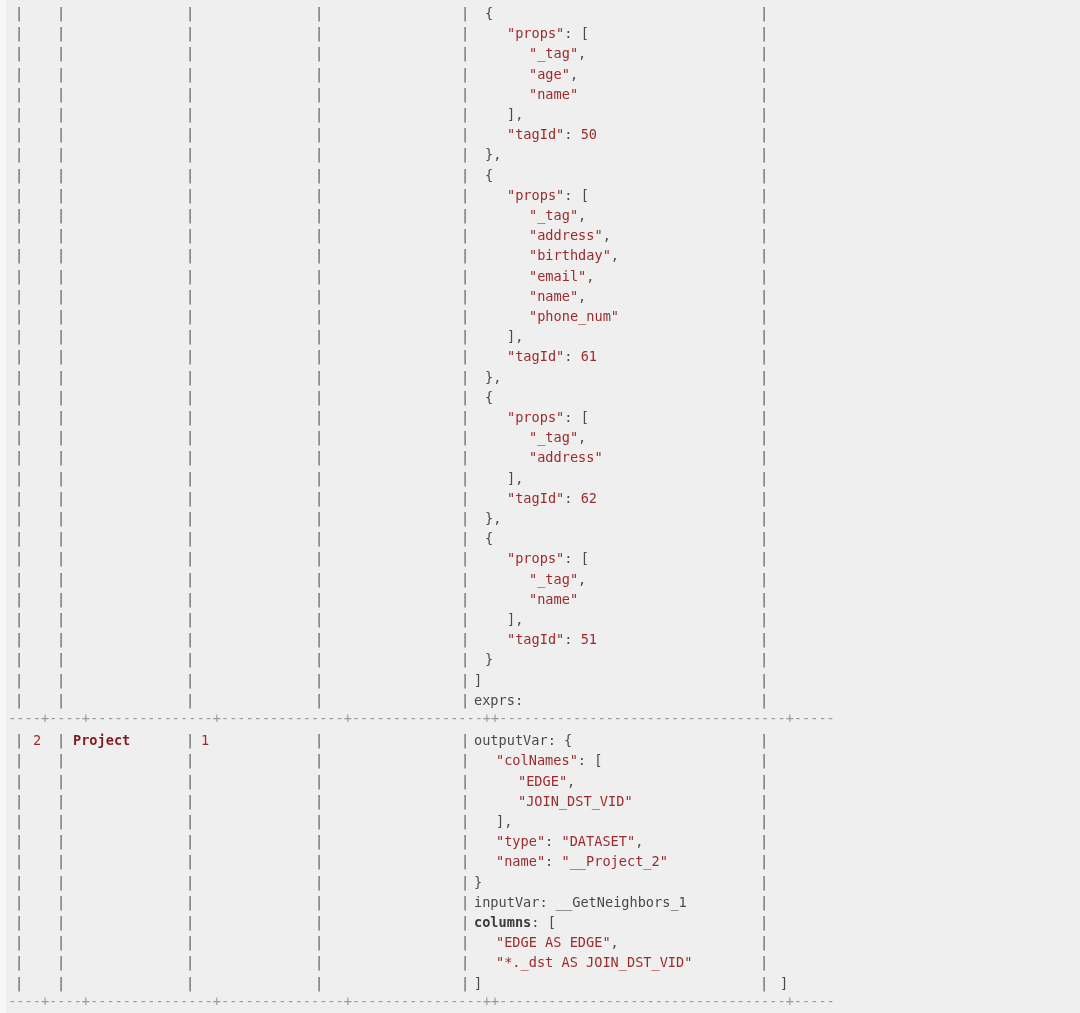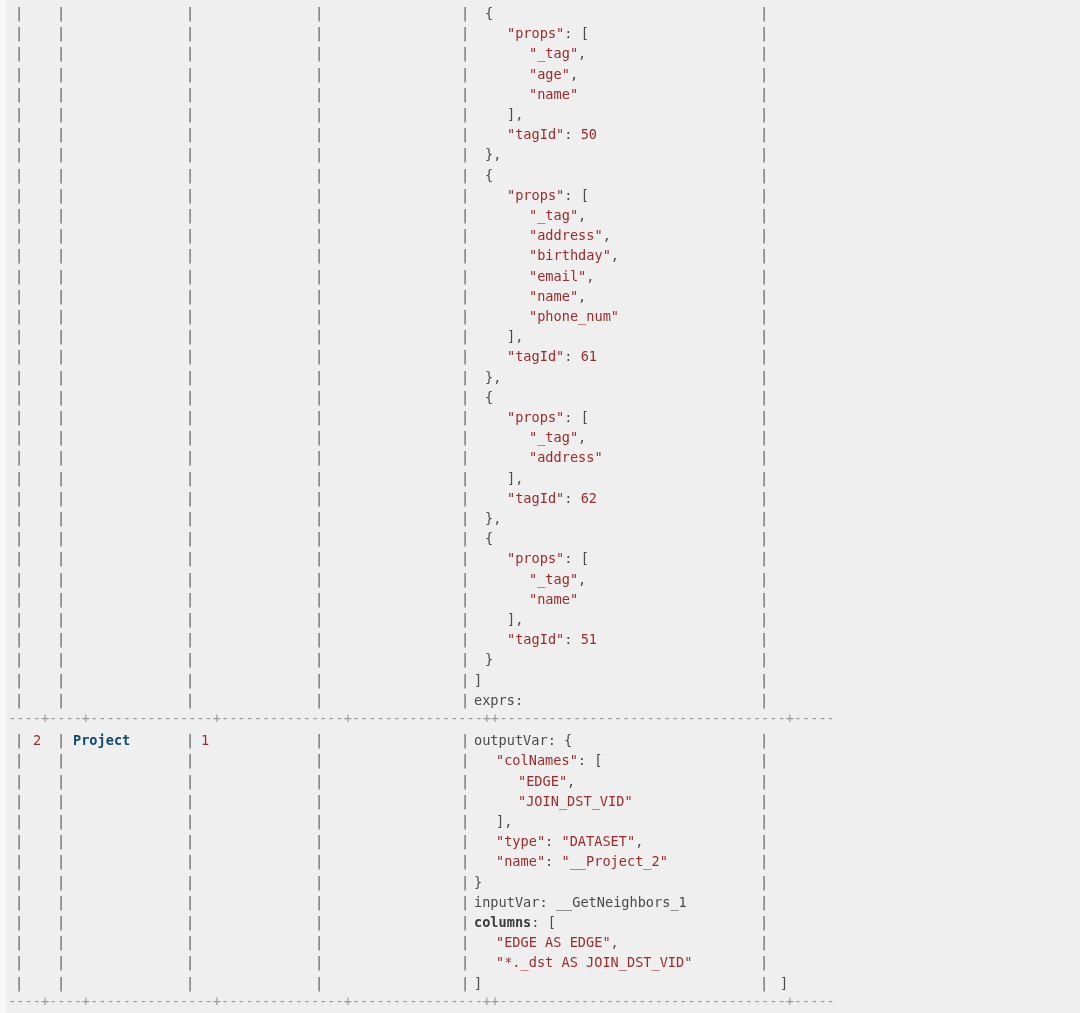--- a/index.html
+++ b/index.html
@@ -45,21 +45,21 @@
     color: #9a9a9a;
     letter-spacing: 0px;
   }
   
   .punct   { color: #4a4a4a; }
   .str     { color: #9e2b2b; }
   .num     { color: #9e2b2b; }
   .key-b   { color: #3a3a3a; font-weight: bold; }
   .plain   { color: #4a4a4a; }
   .idx     { color: #9e2b2b; }
-  .opname  { color: #0c4a6e; font-weight: bold; }
+  .opname  { color: #7f1d1d; font-weight: bold; }
   .bar     { color: #5a5a5a; }
 </style>
 </head>
 <body>
 
 <div id="console">
   <div id="gutter-strip"></div>
   <div class="plan-table" id="plan-table"><div class="bar" style="position: absolute; left: 15px; top: 3px;">|</div><div class="bar" style="position: absolute; left: 57px; top: 3px;">|</div><div class="bar" style="position: absolute; left: 186px; top: 3px;">|</div><div class="bar" style="position: absolute; left: 315px; top: 3px;">|</div><div class="bar" style="position: absolute; left: 461px; top: 3px;">|</div><div class="bar" style="position: absolute; left: 760px; top: 3px;">|</div><div style="position: absolute; left: 485px; top: 3px; white-space: pre;"><span class="punct">{</span></div><div class="bar" style="position: absolute; left: 15px; top: 23.2px;">|</div><div class="bar" style="position: absolute; left: 57px; top: 23.2px;">|</div><div class="bar" style="position: absolute; left: 186px; top: 23.2px;">|</div><div class="bar" style="position: absolute; left: 315px; top: 23.2px;">|</div><div class="bar" style="position: absolute; left: 461px; top: 23.2px;">|</div><div class="bar" style="position: absolute; left: 760px; top: 23.2px;">|</div><div style="position: absolute; left: 507px; top: 23.2px; white-space: pre;"><span class="str">"props"</span><span class="punct">: [</span></div><div class="bar" style="position: absolute; left: 15px; top: 43.4px;">|</div><div class="bar" style="position: absolute; left: 57px; top: 43.4px;">|</div><div class="bar" style="position: absolute; left: 186px; top: 43.4px;">|</div><div class="bar" style="position: absolute; left: 315px; top: 43.4px;">|</div><div class="bar" style="position: absolute; left: 461px; top: 43.4px;">|</div><div class="bar" style="position: absolute; left: 760px; top: 43.4px;">|</div><div style="position: absolute; left: 529px; top: 43.4px; white-space: pre;"><span class="str">"_tag"</span><span class="punct">,</span></div><div class="bar" style="position: absolute; left: 15px; top: 63.6px;">|</div><div class="bar" style="position: absolute; left: 57px; top: 63.6px;">|</div><div class="bar" style="position: absolute; left: 186px; top: 63.6px;">|</div><div class="bar" style="position: absolute; left: 315px; top: 63.6px;">|</div><div class="bar" style="position: absolute; left: 461px; top: 63.6px;">|</div><div class="bar" style="position: absolute; left: 760px; top: 63.6px;">|</div><div style="position: absolute; left: 529px; top: 63.6px; white-space: pre;"><span class="str">"age"</span><span class="punct">,</span></div><div class="bar" style="position: absolute; left: 15px; top: 83.8px;">|</div><div class="bar" style="position: absolute; left: 57px; top: 83.8px;">|</div><div class="bar" style="position: absolute; left: 186px; top: 83.8px;">|</div><div class="bar" style="position: absolute; left: 315px; top: 83.8px;">|</div><div class="bar" style="position: absolute; left: 461px; top: 83.8px;">|</div><div class="bar" style="position: absolute; left: 760px; top: 83.8px;">|</div><div style="position: absolute; left: 529px; top: 83.8px; white-space: pre;"><span class="str">"name"</span></div><div class="bar" style="position: absolute; left: 15px; top: 104px;">|</div><div class="bar" style="position: absolute; left: 57px; top: 104px;">|</div><div class="bar" style="position: absolute; left: 186px; top: 104px;">|</div><div class="bar" style="position: absolute; left: 315px; top: 104px;">|</div><div class="bar" style="position: absolute; left: 461px; top: 104px;">|</div><div class="bar" style="position: absolute; left: 760px; top: 104px;">|</div><div style="position: absolute; left: 507px; top: 104px; white-space: pre;"><span class="punct">],</span></div><div class="bar" style="position: absolute; left: 15px; top: 124.2px;">|</div><div class="bar" style="position: absolute; left: 57px; top: 124.2px;">|</div><div class="bar" style="position: absolute; left: 186px; top: 124.2px;">|</div><div class="bar" style="position: absolute; left: 315px; top: 124.2px;">|</div><div class="bar" style="position: absolute; left: 461px; top: 124.2px;">|</div><div class="bar" style="position: absolute; left: 760px; top: 124.2px;">|</div><div style="position: absolute; left: 507px; top: 124.2px; white-space: pre;"><span class="str">"tagId"</span><span class="punct">: </span><span class="num">50</span></div><div class="bar" style="position: absolute; left: 15px; top: 144.4px;">|</div><div class="bar" style="position: absolute; left: 57px; top: 144.4px;">|</div><div class="bar" style="position: absolute; left: 186px; top: 144.4px;">|</div><div class="bar" style="position: absolute; left: 315px; top: 144.4px;">|</div><div class="bar" style="position: absolute; left: 461px; top: 144.4px;">|</div><div class="bar" style="position: absolute; left: 760px; top: 144.4px;">|</div><div style="position: absolute; left: 485px; top: 144.4px; white-space: pre;"><span class="punct">},</span></div><div class="bar" style="position: absolute; left: 15px; top: 164.6px;">|</div><div class="bar" style="position: absolute; left: 57px; top: 164.6px;">|</div><div class="bar" style="position: absolute; left: 186px; top: 164.6px;">|</div><div class="bar" style="position: absolute; left: 315px; top: 164.6px;">|</div><div class="bar" style="position: absolute; left: 461px; top: 164.6px;">|</div><div class="bar" style="position: absolute; left: 760px; top: 164.6px;">|</div><div style="position: absolute; left: 485px; top: 164.6px; white-space: pre;"><span class="punct">{</span></div><div class="bar" style="position: absolute; left: 15px; top: 184.8px;">|</div><div class="bar" style="position: absolute; left: 57px; top: 184.8px;">|</div><div class="bar" style="position: absolute; left: 186px; top: 184.8px;">|</div><div class="bar" style="position: absolute; left: 315px; top: 184.8px;">|</div><div class="bar" style="position: absolute; left: 461px; top: 184.8px;">|</div><div class="bar" style="position: absolute; left: 760px; top: 184.8px;">|</div><div style="position: absolute; left: 507px; top: 184.8px; white-space: pre;"><span class="str">"props"</span><span class="punct">: [</span></div><div class="bar" style="position: absolute; left: 15px; top: 205px;">|</div><div class="bar" style="position: absolute; left: 57px; top: 205px;">|</div><div class="bar" style="position: absolute; left: 186px; top: 205px;">|</div><div class="bar" style="position: absolute; left: 315px; top: 205px;">|</div><div class="bar" style="position: absolute; left: 461px; top: 205px;">|</div><div class="bar" style="position: absolute; left: 760px; top: 205px;">|</div><div style="position: absolute; left: 529px; top: 205px; white-space: pre;"><span class="str">"_tag"</span><span class="punct">,</span></div><div class="bar" style="position: absolute; left: 15px; top: 225.2px;">|</div><div class="bar" style="position: absolute; left: 57px; top: 225.2px;">|</div><div class="bar" style="position: absolute; left: 186px; top: 225.2px;">|</div><div class="bar" style="position: absolute; left: 315px; top: 225.2px;">|</div><div class="bar" style="position: absolute; left: 461px; top: 225.2px;">|</div><div class="bar" style="position: absolute; left: 760px; top: 225.2px;">|</div><div style="position: absolute; left: 529px; top: 225.2px; white-space: pre;"><span class="str">"address"</span><span class="punct">,</span></div><div class="bar" style="position: absolute; left: 15px; top: 245.4px;">|</div><div class="bar" style="position: absolute; left: 57px; top: 245.4px;">|</div><div class="bar" style="position: absolute; left: 186px; top: 245.4px;">|</div><div class="bar" style="position: absolute; left: 315px; top: 245.4px;">|</div><div class="bar" style="position: absolute; left: 461px; top: 245.4px;">|</div><div class="bar" style="position: absolute; left: 760px; top: 245.4px;">|</div><div style="position: absolute; left: 529px; top: 245.4px; white-space: pre;"><span class="str">"birthday"</span><span class="punct">,</span></div><div class="bar" style="position: absolute; left: 15px; top: 265.6px;">|</div><div class="bar" style="position: absolute; left: 57px; top: 265.6px;">|</div><div class="bar" style="position: absolute; left: 186px; top: 265.6px;">|</div><div class="bar" style="position: absolute; left: 315px; top: 265.6px;">|</div><div class="bar" style="position: absolute; left: 461px; top: 265.6px;">|</div><div class="bar" style="position: absolute; left: 760px; top: 265.6px;">|</div><div style="position: absolute; left: 529px; top: 265.6px; white-space: pre;"><span class="str">"email"</span><span class="punct">,</span></div><div class="bar" style="position: absolute; left: 15px; top: 285.8px;">|</div><div class="bar" style="position: absolute; left: 57px; top: 285.8px;">|</div><div class="bar" style="position: absolute; left: 186px; top: 285.8px;">|</div><div class="bar" style="position: absolute; left: 315px; top: 285.8px;">|</div><div class="bar" style="position: absolute; left: 461px; top: 285.8px;">|</div><div class="bar" style="position: absolute; left: 760px; top: 285.8px;">|</div><div style="position: absolute; left: 529px; top: 285.8px; white-space: pre;"><span class="str">"name"</span><span class="punct">,</span></div><div class="bar" style="position: absolute; left: 15px; top: 306px;">|</div><div class="bar" style="position: absolute; left: 57px; top: 306px;">|</div><div class="bar" style="position: absolute; left: 186px; top: 306px;">|</div><div class="bar" style="position: absolute; left: 315px; top: 306px;">|</div><div class="bar" style="position: absolute; left: 461px; top: 306px;">|</div><div class="bar" style="position: absolute; left: 760px; top: 306px;">|</div><div style="position: absolute; left: 529px; top: 306px; white-space: pre;"><span class="str">"phone_num"</span></div><div class="bar" style="position: absolute; left: 15px; top: 326.2px;">|</div><div class="bar" style="position: absolute; left: 57px; top: 326.2px;">|</div><div class="bar" style="position: absolute; left: 186px; top: 326.2px;">|</div><div class="bar" style="position: absolute; left: 315px; top: 326.2px;">|</div><div class="bar" style="position: absolute; left: 461px; top: 326.2px;">|</div><div class="bar" style="position: absolute; left: 760px; top: 326.2px;">|</div><div style="position: absolute; left: 507px; top: 326.2px; white-space: pre;"><span class="punct">],</span></div><div class="bar" style="position: absolute; left: 15px; top: 346.4px;">|</div><div class="bar" style="position: absolute; left: 57px; top: 346.4px;">|</div><div class="bar" style="position: absolute; left: 186px; top: 346.4px;">|</div><div class="bar" style="position: absolute; left: 315px; top: 346.4px;">|</div><div class="bar" style="position: absolute; left: 461px; top: 346.4px;">|</div><div class="bar" style="position: absolute; left: 760px; top: 346.4px;">|</div><div style="position: absolute; left: 507px; top: 346.4px; white-space: pre;"><span class="str">"tagId"</span><span class="punct">: </span><span class="num">61</span></div><div class="bar" style="position: absolute; left: 15px; top: 366.6px;">|</div><div class="bar" style="position: absolute; left: 57px; top: 366.6px;">|</div><div class="bar" style="position: absolute; left: 186px; top: 366.6px;">|</div><div class="bar" style="position: absolute; left: 315px; top: 366.6px;">|</div><div class="bar" style="position: absolute; left: 461px; top: 366.6px;">|</div><div class="bar" style="position: absolute; left: 760px; top: 366.6px;">|</div><div style="position: absolute; left: 485px; top: 366.6px; white-space: pre;"><span class="punct">},</span></div><div class="bar" style="position: absolute; left: 15px; top: 386.8px;">|</div><div class="bar" style="position: absolute; left: 57px; top: 386.8px;">|</div><div class="bar" style="position: absolute; left: 186px; top: 386.8px;">|</div><div class="bar" style="position: absolute; left: 315px; top: 386.8px;">|</div><div class="bar" style="position: absolute; left: 461px; top: 386.8px;">|</div><div class="bar" style="position: absolute; left: 760px; top: 386.8px;">|</div><div style="position: absolute; left: 485px; top: 386.8px; white-space: pre;"><span class="punct">{</span></div><div class="bar" style="position: absolute; left: 15px; top: 407px;">|</div><div class="bar" style="position: absolute; left: 57px; top: 407px;">|</div><div class="bar" style="position: absolute; left: 186px; top: 407px;">|</div><div class="bar" style="position: absolute; left: 315px; top: 407px;">|</div><div class="bar" style="position: absolute; left: 461px; top: 407px;">|</div><div class="bar" style="position: absolute; left: 760px; top: 407px;">|</div><div style="position: absolute; left: 507px; top: 407px; white-space: pre;"><span class="str">"props"</span><span class="punct">: [</span></div><div class="bar" style="position: absolute; left: 15px; top: 427.2px;">|</div><div class="bar" style="position: absolute; left: 57px; top: 427.2px;">|</div><div class="bar" style="position: absolute; left: 186px; top: 427.2px;">|</div><div class="bar" style="position: absolute; left: 315px; top: 427.2px;">|</div><div class="bar" style="position: absolute; left: 461px; top: 427.2px;">|</div><div class="bar" style="position: absolute; left: 760px; top: 427.2px;">|</div><div style="position: absolute; left: 529px; top: 427.2px; white-space: pre;"><span class="str">"_tag"</span><span class="punct">,</span></div><div class="bar" style="position: absolute; left: 15px; top: 447.4px;">|</div><div class="bar" style="position: absolute; left: 57px; top: 447.4px;">|</div><div class="bar" style="position: absolute; left: 186px; top: 447.4px;">|</div><div class="bar" style="position: absolute; left: 315px; top: 447.4px;">|</div><div class="bar" style="position: absolute; left: 461px; top: 447.4px;">|</div><div class="bar" style="position: absolute; left: 760px; top: 447.4px;">|</div><div style="position: absolute; left: 529px; top: 447.4px; white-space: pre;"><span class="str">"address"</span></div><div class="bar" style="position: absolute; left: 15px; top: 467.6px;">|</div><div class="bar" style="position: absolute; left: 57px; top: 467.6px;">|</div><div class="bar" style="position: absolute; left: 186px; top: 467.6px;">|</div><div class="bar" style="position: absolute; left: 315px; top: 467.6px;">|</div><div class="bar" style="position: absolute; left: 461px; top: 467.6px;">|</div><div class="bar" style="position: absolute; left: 760px; top: 467.6px;">|</div><div style="position: absolute; left: 507px; top: 467.6px; white-space: pre;"><span class="punct">],</span></div><div class="bar" style="position: absolute; left: 15px; top: 487.8px;">|</div><div class="bar" style="position: absolute; left: 57px; top: 487.8px;">|</div><div class="bar" style="position: absolute; left: 186px; top: 487.8px;">|</div><div class="bar" style="position: absolute; left: 315px; top: 487.8px;">|</div><div class="bar" style="position: absolute; left: 461px; top: 487.8px;">|</div><div class="bar" style="position: absolute; left: 760px; top: 487.8px;">|</div><div style="position: absolute; left: 507px; top: 487.8px; white-space: pre;"><span class="str">"tagId"</span><span class="punct">: </span><span class="num">62</span></div><div class="bar" style="position: absolute; left: 15px; top: 508px;">|</div><div class="bar" style="position: absolute; left: 57px; top: 508px;">|</div><div class="bar" style="position: absolute; left: 186px; top: 508px;">|</div><div class="bar" style="position: absolute; left: 315px; top: 508px;">|</div><div class="bar" style="position: absolute; left: 461px; top: 508px;">|</div><div class="bar" style="position: absolute; left: 760px; top: 508px;">|</div><div style="position: absolute; left: 485px; top: 508px; white-space: pre;"><span class="punct">},</span></div><div class="bar" style="position: absolute; left: 15px; top: 528.2px;">|</div><div class="bar" style="position: absolute; left: 57px; top: 528.2px;">|</div><div class="bar" style="position: absolute; left: 186px; top: 528.2px;">|</div><div class="bar" style="position: absolute; left: 315px; top: 528.2px;">|</div><div class="bar" style="position: absolute; left: 461px; top: 528.2px;">|</div><div class="bar" style="position: absolute; left: 760px; top: 528.2px;">|</div><div style="position: absolute; left: 485px; top: 528.2px; white-space: pre;"><span class="punct">{</span></div><div class="bar" style="position: absolute; left: 15px; top: 548.4px;">|</div><div class="bar" style="position: absolute; left: 57px; top: 548.4px;">|</div><div class="bar" style="position: absolute; left: 186px; top: 548.4px;">|</div><div class="bar" style="position: absolute; left: 315px; top: 548.4px;">|</div><div class="bar" style="position: absolute; left: 461px; top: 548.4px;">|</div><div class="bar" style="position: absolute; left: 760px; top: 548.4px;">|</div><div style="position: absolute; left: 507px; top: 548.4px; white-space: pre;"><span class="str">"props"</span><span class="punct">: [</span></div><div class="bar" style="position: absolute; left: 15px; top: 568.6px;">|</div><div class="bar" style="position: absolute; left: 57px; top: 568.6px;">|</div><div class="bar" style="position: absolute; left: 186px; top: 568.6px;">|</div><div class="bar" style="position: absolute; left: 315px; top: 568.6px;">|</div><div class="bar" style="position: absolute; left: 461px; top: 568.6px;">|</div><div class="bar" style="position: absolute; left: 760px; top: 568.6px;">|</div><div style="position: absolute; left: 529px; top: 568.6px; white-space: pre;"><span class="str">"_tag"</span><span class="punct">,</span></div><div class="bar" style="position: absolute; left: 15px; top: 588.8px;">|</div><div class="bar" style="position: absolute; left: 57px; top: 588.8px;">|</div><div class="bar" style="position: absolute; left: 186px; top: 588.8px;">|</div><div class="bar" style="position: absolute; left: 315px; top: 588.8px;">|</div><div class="bar" style="position: absolute; left: 461px; top: 588.8px;">|</div><div class="bar" style="position: absolute; left: 760px; top: 588.8px;">|</div><div style="position: absolute; left: 529px; top: 588.8px; white-space: pre;"><span class="str">"name"</span></div><div class="bar" style="position: absolute; left: 15px; top: 609px;">|</div><div class="bar" style="position: absolute; left: 57px; top: 609px;">|</div><div class="bar" style="position: absolute; left: 186px; top: 609px;">|</div><div class="bar" style="position: absolute; left: 315px; top: 609px;">|</div><div class="bar" style="position: absolute; left: 461px; top: 609px;">|</div><div class="bar" style="position: absolute; left: 760px; top: 609px;">|</div><div style="position: absolute; left: 507px; top: 609px; white-space: pre;"><span class="punct">],</span></div><div class="bar" style="position: absolute; left: 15px; top: 629.2px;">|</div><div class="bar" style="position: absolute; left: 57px; top: 629.2px;">|</div><div class="bar" style="position: absolute; left: 186px; top: 629.2px;">|</div><div class="bar" style="position: absolute; left: 315px; top: 629.2px;">|</div><div class="bar" style="position: absolute; left: 461px; top: 629.2px;">|</div><div class="bar" style="position: absolute; left: 760px; top: 629.2px;">|</div><div style="position: absolute; left: 507px; top: 629.2px; white-space: pre;"><span class="str">"tagId"</span><span class="punct">: </span><span class="num">51</span></div><div class="bar" style="position: absolute; left: 15px; top: 649.4px;">|</div><div class="bar" style="position: absolute; left: 57px; top: 649.4px;">|</div><div class="bar" style="position: absolute; left: 186px; top: 649.4px;">|</div><div class="bar" style="position: absolute; left: 315px; top: 649.4px;">|</div><div class="bar" style="position: absolute; left: 461px; top: 649.4px;">|</div><div class="bar" style="position: absolute; left: 760px; top: 649.4px;">|</div><div style="position: absolute; left: 485px; top: 649.4px; white-space: pre;"><span class="punct">}</span></div><div class="bar" style="position: absolute; left: 15px; top: 669.6px;">|</div><div class="bar" style="position: absolute; left: 57px; top: 669.6px;">|</div><div class="bar" style="position: absolute; left: 186px; top: 669.6px;">|</div><div class="bar" style="position: absolute; left: 315px; top: 669.6px;">|</div><div class="bar" style="position: absolute; left: 461px; top: 669.6px;">|</div><div class="bar" style="position: absolute; left: 760px; top: 669.6px;">|</div><div style="position: absolute; left: 474px; top: 669.6px; white-space: pre;"><span class="punct">]</span></div><div class="bar" style="position: absolute; left: 15px; top: 689.8px;">|</div><div class="bar" style="position: absolute; left: 57px; top: 689.8px;">|</div><div class="bar" style="position: absolute; left: 186px; top: 689.8px;">|</div><div class="bar" style="position: absolute; left: 315px; top: 689.8px;">|</div><div class="bar" style="position: absolute; left: 461px; top: 689.8px;">|</div><div class="bar" style="position: absolute; left: 760px; top: 689.8px;">|</div><div style="position: absolute; left: 474px; top: 689.8px; white-space: pre;"><span class="plain">exprs:</span></div><div class="sep-line" style="position: absolute; left: 0px; top: 708px; white-space: pre;">-----+----+---------------+---------------+----------------++-----------------------------------+-----</div><div class="bar" style="position: absolute; left: 15px; top: 730.2px;">|</div><div class="bar" style="position: absolute; left: 57px; top: 730.2px;">|</div><div class="bar" style="position: absolute; left: 186px; top: 730.2px;">|</div><div class="bar" style="position: absolute; left: 315px; top: 730.2px;">|</div><div class="bar" style="position: absolute; left: 461px; top: 730.2px;">|</div><div class="bar" style="position: absolute; left: 760px; top: 730.2px;">|</div><div style="position: absolute; left: 33px; top: 730.2px; white-space: pre;"><span class="idx">2</span></div><div style="position: absolute; left: 73px; top: 730.2px; white-space: pre;"><span class="opname">Project</span></div><div style="position: absolute; left: 201px; top: 730.2px; white-space: pre;"><span class="idx">1</span></div><div style="position: absolute; left: 474px; top: 730.2px; white-space: pre;"><span class="plain">outputVar: </span><span class="punct">{</span></div><div class="bar" style="position: absolute; left: 15px; top: 750.4px;">|</div><div class="bar" style="position: absolute; left: 57px; top: 750.4px;">|</div><div class="bar" style="position: absolute; left: 186px; top: 750.4px;">|</div><div class="bar" style="position: absolute; left: 315px; top: 750.4px;">|</div><div class="bar" style="position: absolute; left: 461px; top: 750.4px;">|</div><div class="bar" style="position: absolute; left: 760px; top: 750.4px;">|</div><div style="position: absolute; left: 496px; top: 750.4px; white-space: pre;"><span class="str">"colNames"</span><span class="punct">: [</span></div><div class="bar" style="position: absolute; left: 15px; top: 770.6px;">|</div><div class="bar" style="position: absolute; left: 57px; top: 770.6px;">|</div><div class="bar" style="position: absolute; left: 186px; top: 770.6px;">|</div><div class="bar" style="position: absolute; left: 315px; top: 770.6px;">|</div><div class="bar" style="position: absolute; left: 461px; top: 770.6px;">|</div><div class="bar" style="position: absolute; left: 760px; top: 770.6px;">|</div><div style="position: absolute; left: 518px; top: 770.6px; white-space: pre;"><span class="str">"EDGE"</span><span class="punct">,</span></div><div class="bar" style="position: absolute; left: 15px; top: 790.8px;">|</div><div class="bar" style="position: absolute; left: 57px; top: 790.8px;">|</div><div class="bar" style="position: absolute; left: 186px; top: 790.8px;">|</div><div class="bar" style="position: absolute; left: 315px; top: 790.8px;">|</div><div class="bar" style="position: absolute; left: 461px; top: 790.8px;">|</div><div class="bar" style="position: absolute; left: 760px; top: 790.8px;">|</div><div style="position: absolute; left: 518px; top: 790.8px; white-space: pre;"><span class="str">"JOIN_DST_VID"</span></div><div class="bar" style="position: absolute; left: 15px; top: 811px;">|</div><div class="bar" style="position: absolute; left: 57px; top: 811px;">|</div><div class="bar" style="position: absolute; left: 186px; top: 811px;">|</div><div class="bar" style="position: absolute; left: 315px; top: 811px;">|</div><div class="bar" style="position: absolute; left: 461px; top: 811px;">|</div><div class="bar" style="position: absolute; left: 760px; top: 811px;">|</div><div style="position: absolute; left: 496px; top: 811px; white-space: pre;"><span class="punct">],</span></div><div class="bar" style="position: absolute; left: 15px; top: 831.2px;">|</div><div class="bar" style="position: absolute; left: 57px; top: 831.2px;">|</div><div class="bar" style="position: absolute; left: 186px; top: 831.2px;">|</div><div class="bar" style="position: absolute; left: 315px; top: 831.2px;">|</div><div class="bar" style="position: absolute; left: 461px; top: 831.2px;">|</div><div class="bar" style="position: absolute; left: 760px; top: 831.2px;">|</div><div style="position: absolute; left: 496px; top: 831.2px; white-space: pre;"><span class="str">"type"</span><span class="punct">: </span><span class="str">"DATASET"</span><span class="punct">,</span></div><div class="bar" style="position: absolute; left: 15px; top: 851.4px;">|</div><div class="bar" style="position: absolute; left: 57px; top: 851.4px;">|</div><div class="bar" style="position: absolute; left: 186px; top: 851.4px;">|</div><div class="bar" style="position: absolute; left: 315px; top: 851.4px;">|</div><div class="bar" style="position: absolute; left: 461px; top: 851.4px;">|</div><div class="bar" style="position: absolute; left: 760px; top: 851.4px;">|</div><div style="position: absolute; left: 496px; top: 851.4px; white-space: pre;"><span class="str">"name"</span><span class="punct">: </span><span class="str">"__Project_2"</span></div><div class="bar" style="position: absolute; left: 15px; top: 871.6px;">|</div><div class="bar" style="position: absolute; left: 57px; top: 871.6px;">|</div><div class="bar" style="position: absolute; left: 186px; top: 871.6px;">|</div><div class="bar" style="position: absolute; left: 315px; top: 871.6px;">|</div><div class="bar" style="position: absolute; left: 461px; top: 871.6px;">|</div><div class="bar" style="position: absolute; left: 760px; top: 871.6px;">|</div><div style="position: absolute; left: 474px; top: 871.6px; white-space: pre;"><span class="punct">}</span></div><div class="bar" style="position: absolute; left: 15px; top: 891.8px;">|</div><div class="bar" style="position: absolute; left: 57px; top: 891.8px;">|</div><div class="bar" style="position: absolute; left: 186px; top: 891.8px;">|</div><div class="bar" style="position: absolute; left: 315px; top: 891.8px;">|</div><div class="bar" style="position: absolute; left: 461px; top: 891.8px;">|</div><div class="bar" style="position: absolute; left: 760px; top: 891.8px;">|</div><div style="position: absolute; left: 474px; top: 891.8px; white-space: pre;"><span class="plain">inputVar: __GetNeighbors_1</span></div><div class="bar" style="position: absolute; left: 15px; top: 912px;">|</div><div class="bar" style="position: absolute; left: 57px; top: 912px;">|</div><div class="bar" style="position: absolute; left: 186px; top: 912px;">|</div><div class="bar" style="position: absolute; left: 315px; top: 912px;">|</div><div class="bar" style="position: absolute; left: 461px; top: 912px;">|</div><div class="bar" style="position: absolute; left: 760px; top: 912px;">|</div><div style="position: absolute; left: 474px; top: 912px; white-space: pre;"><span class="key-b">columns</span><span class="punct">: [</span></div><div class="bar" style="position: absolute; left: 15px; top: 932.2px;">|</div><div class="bar" style="position: absolute; left: 57px; top: 932.2px;">|</div><div class="bar" style="position: absolute; left: 186px; top: 932.2px;">|</div><div class="bar" style="position: absolute; left: 315px; top: 932.2px;">|</div><div class="bar" style="position: absolute; left: 461px; top: 932.2px;">|</div><div class="bar" style="position: absolute; left: 760px; top: 932.2px;">|</div><div style="position: absolute; left: 496px; top: 932.2px; white-space: pre;"><span class="str">"EDGE AS EDGE"</span><span class="punct">,</span></div><div class="bar" style="position: absolute; left: 15px; top: 952.4px;">|</div><div class="bar" style="position: absolute; left: 57px; top: 952.4px;">|</div><div class="bar" style="position: absolute; left: 186px; top: 952.4px;">|</div><div class="bar" style="position: absolute; left: 315px; top: 952.4px;">|</div><div class="bar" style="position: absolute; left: 461px; top: 952.4px;">|</div><div class="bar" style="position: absolute; left: 760px; top: 952.4px;">|</div><div style="position: absolute; left: 496px; top: 952.4px; white-space: pre;"><span class="str">"*._dst AS JOIN_DST_VID"</span></div><div class="bar" style="position: absolute; left: 15px; top: 972.6px;">|</div><div class="bar" style="position: absolute; left: 57px; top: 972.6px;">|</div><div class="bar" style="position: absolute; left: 186px; top: 972.6px;">|</div><div class="bar" style="position: absolute; left: 315px; top: 972.6px;">|</div><div class="bar" style="position: absolute; left: 461px; top: 972.6px;">|</div><div class="bar" style="position: absolute; left: 760px; top: 972.6px;">|</div><div style="position: absolute; left: 474px; top: 972.6px; white-space: pre;"><span class="punct">]</span></div><div class="sep-line" style="position: absolute; left: 0px; top: 990.8px; white-space: pre;">-----+----+---------------+---------------+----------------++-----------------------------------+-----</div><div style="position: absolute; left: 780px; top: 972.6px; white-space: pre;"><span class="punct">]</span></div></div>
 </div>
 

